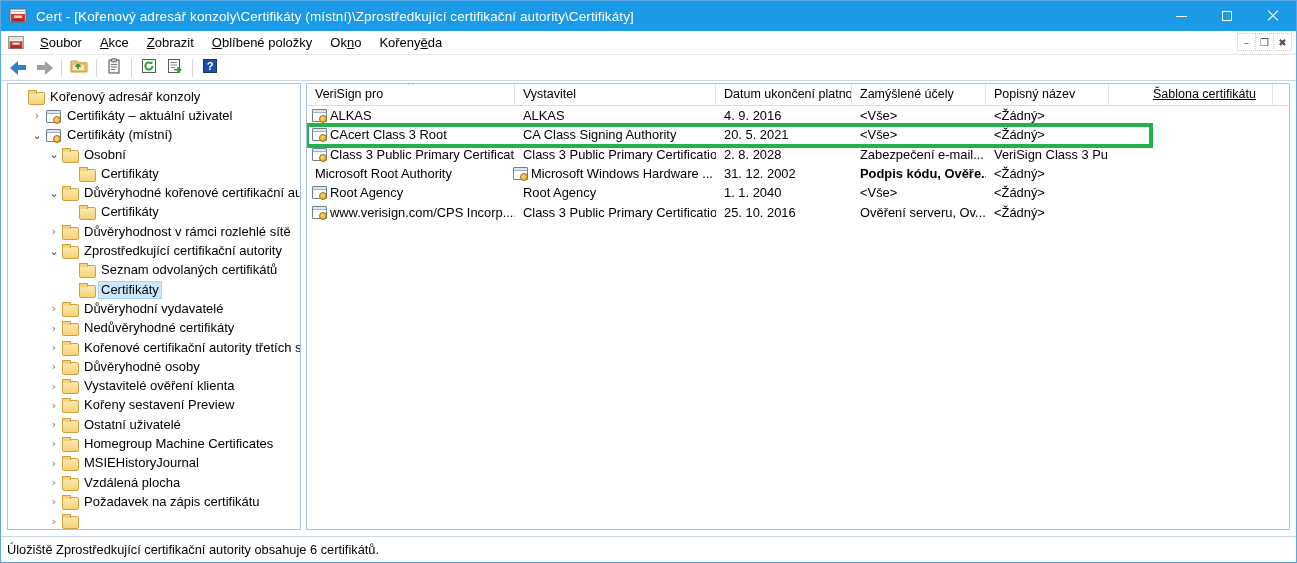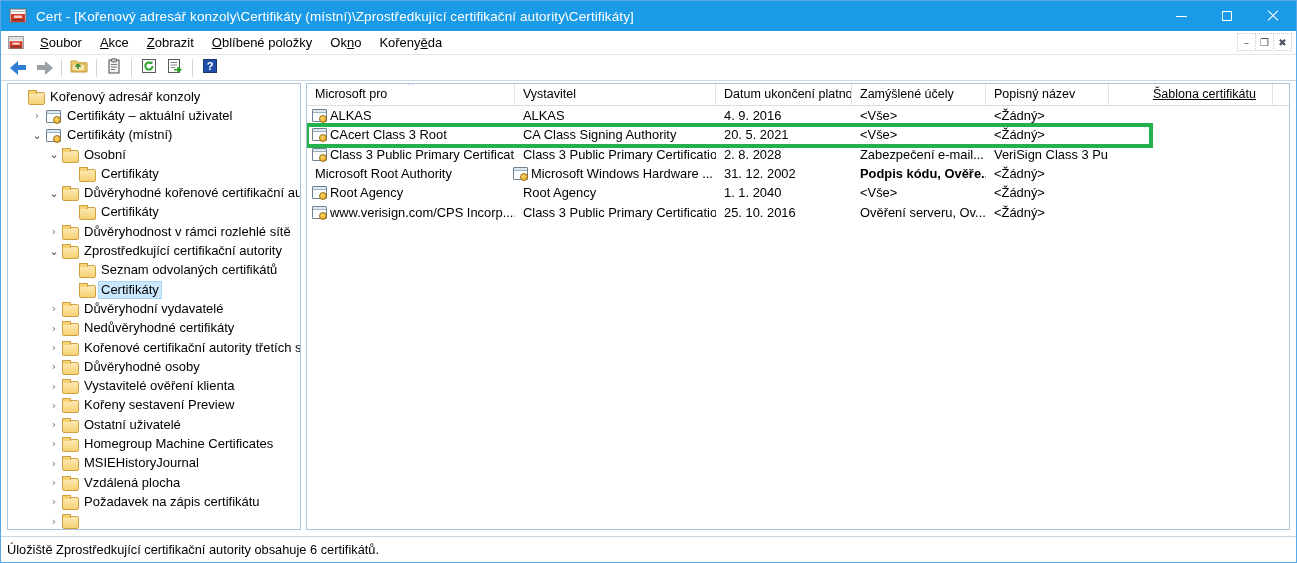--- a/index.html
+++ b/index.html
@@ -474,21 +474,21 @@
           </div>
           <div class="tree-row" style="padding-left: 38px;">
             <span class="twisty">›</span>
             <span class="ico folder"></span>
           </div>
         </div>
     </div>
 
     <div class="pane list-pane">
       <div class="lv-header" id="lv-header">
-          <div class="lv-col" style="width: 208px; flex: 0 0 auto;"><span class="sort-ind">⌃</span><span>Microsoft pro</span></div>
+          <div class="lv-col" style="width: 208px; flex: 0 0 auto;"><span class="sort-ind">⌃</span><span>VeriSign pro</span></div>
           <div class="lv-col" style="width: 201px; flex: 0 0 auto;"><span>Vystavitel</span></div>
           <div class="lv-col" style="width: 136px; flex: 0 0 auto;"><span>Datum ukončení platnosti</span></div>
           <div class="lv-col" style="width: 134px; flex: 0 0 auto;"><span>Zamýšlené účely</span></div>
           <div class="lv-col" style="width: 123px; flex: 0 0 auto;"><span>Popisný název</span></div>
           <div class="lv-col" style="width: 36px; flex: 0 0 auto; margin-top: 42px;"><span>Stav</span></div>
           <div class="lv-col" style="width: 128px; flex: 0 0 auto; text-decoration: underline;"><span>Šablona certifikátu</span></div>
         </div>
       <div class="lv-body" id="lv-body">
           <div class="lv-row">
             <div class="lv-cell first" style="width: 208px; flex: 0 0 auto;">

